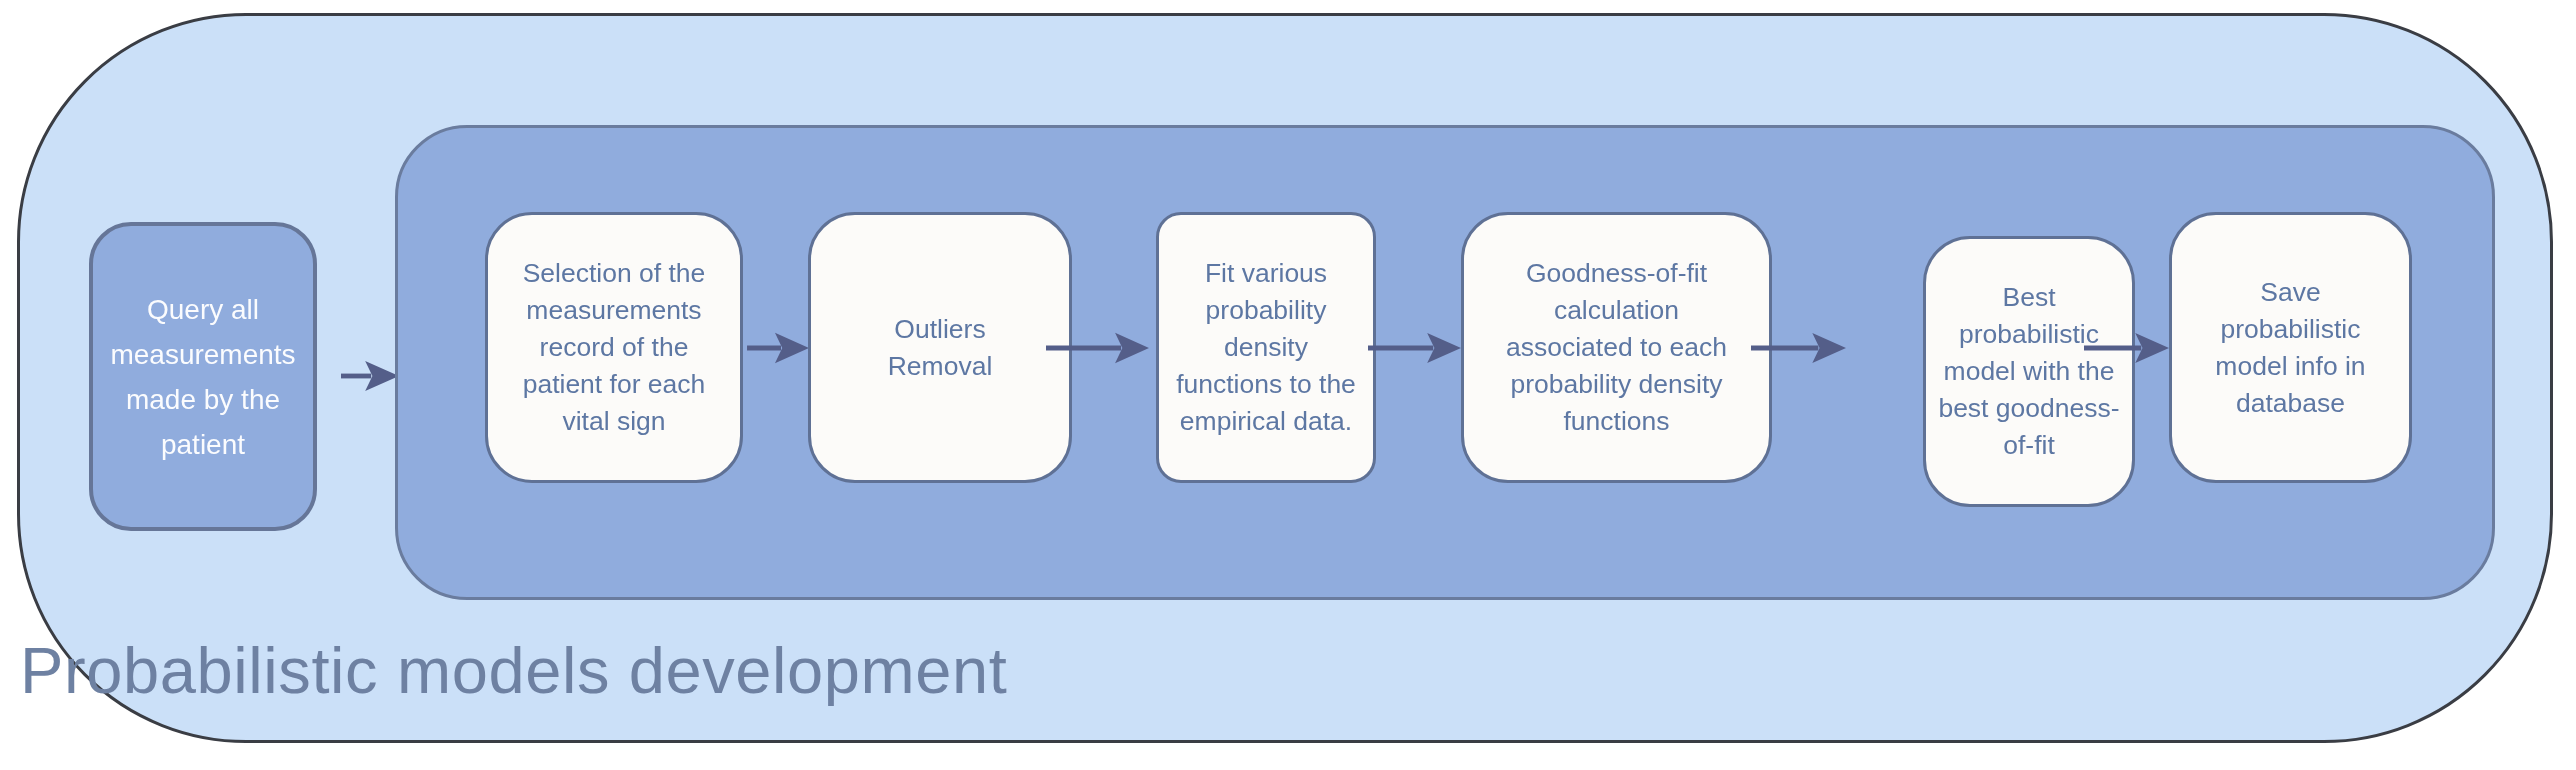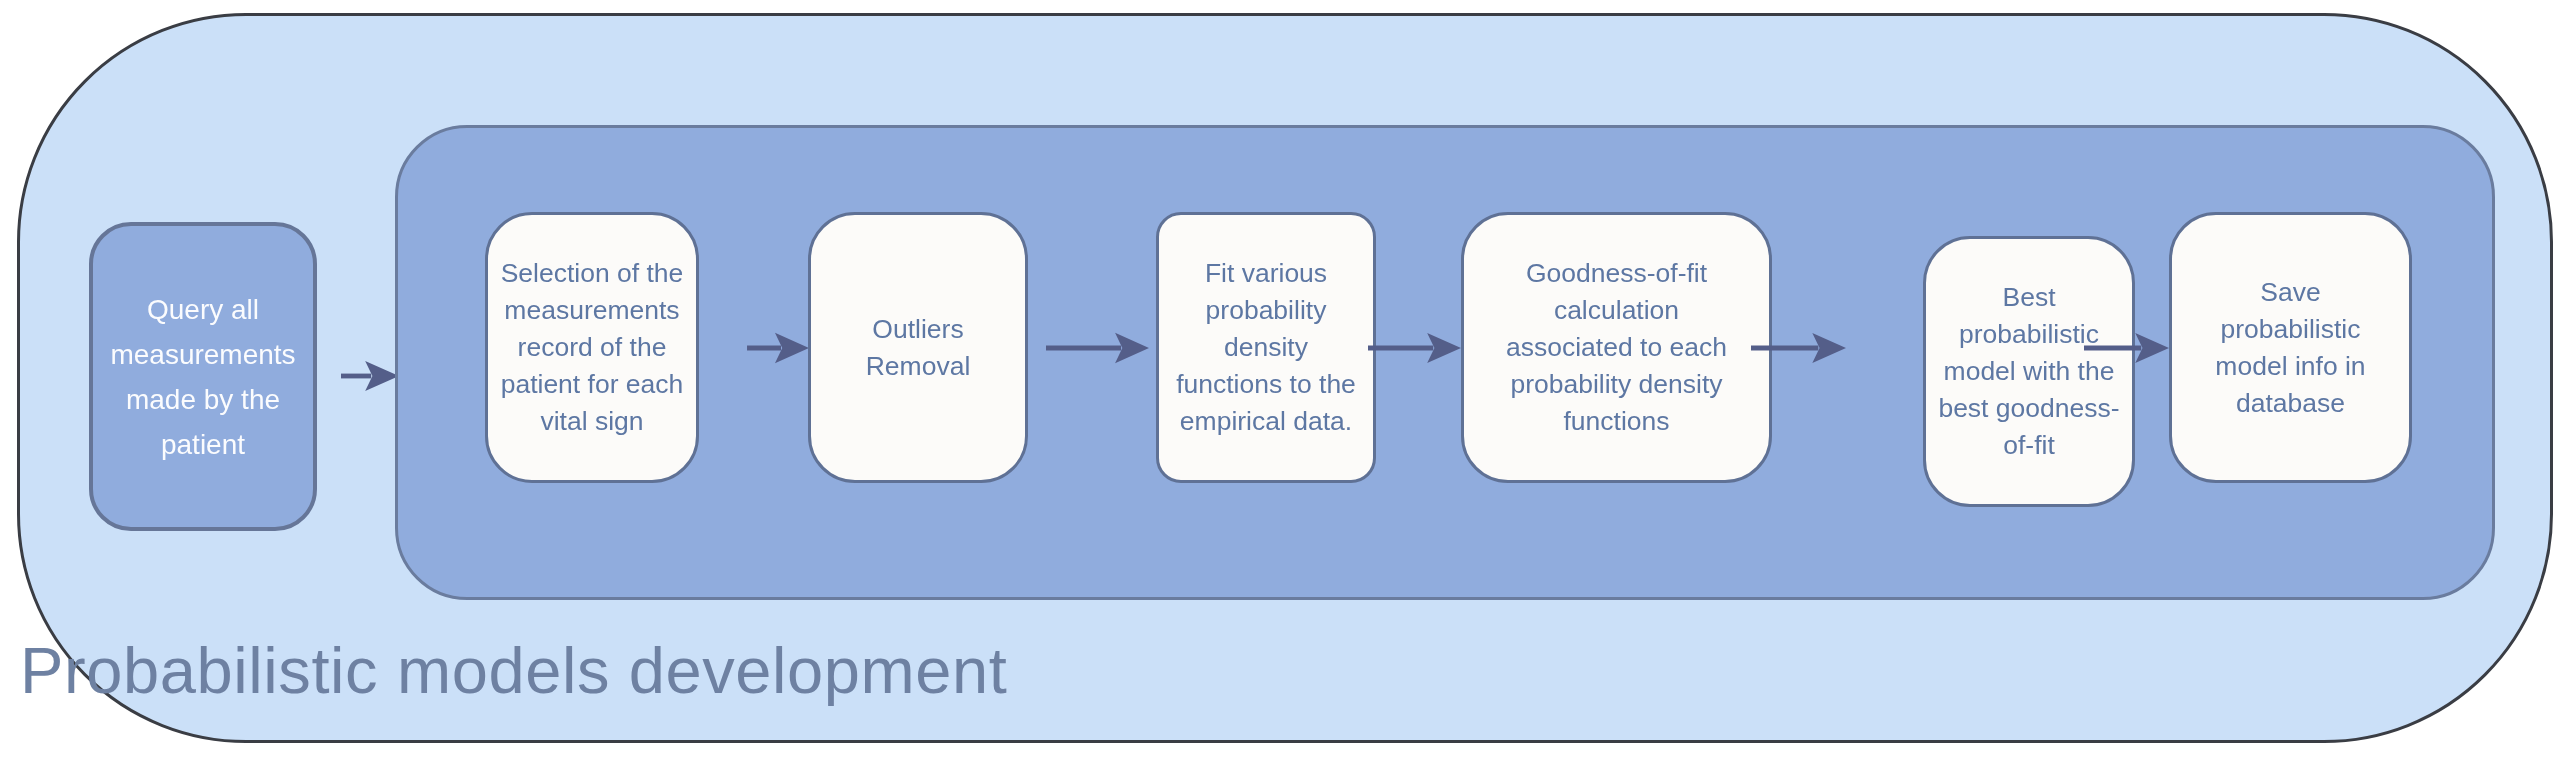--- a/index.html
+++ b/index.html
@@ -64,22 +64,22 @@
     top:84px;                       
     height:271px;
     background:var(--step-fill);
     border:3.6px solid var(--step-border);
     border-radius:47px;
     color:var(--step-text);
     font-size:26.5px;
     line-height:37px;
     padding:6px 11px;
   }
-  .step-1{left:87px;width:214px;}
-  .step-2{left:410px;width:220px;}
+  .step-1{left:87px;width:258px;}
+  .step-2{left:410px;width:264px;}
   .step-3{left:758px;width:220px;border-radius:25px;}
   .step-4{left:1063px;width:311px;}
   .step-5{left:1525px;width:212px;margin-top:24px;}
   .step-6{left:1771px;width:243px;}
   .arrow{
     position:absolute;
     color:var(--arrow);
     display:block;
   }
   .arrow-start{left:321px;top:343px;}  

